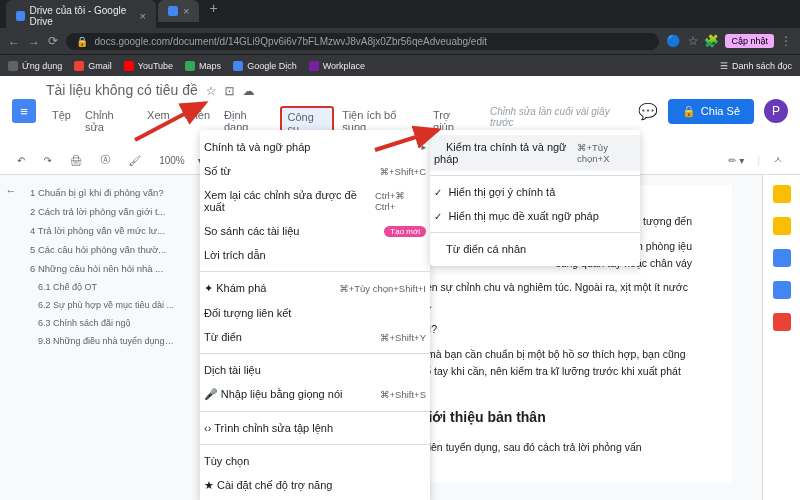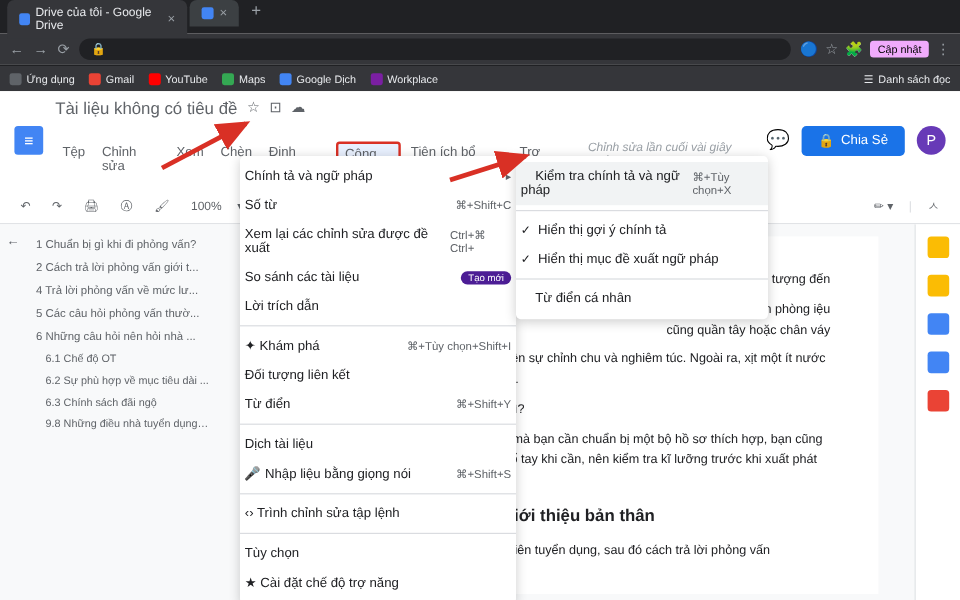--- a/index.html
+++ b/index.html
@@ -14,23 +14,23 @@
 .nav-btn{color:#9aa0a6;font-size:12px}
 .url-field{flex:1;background:#202124;border-radius:12px;padding:3px 10px;color:#9aa0a6;font-size:10px;display:flex;align-items:center;gap:6px}
 .url-right{display:flex;gap:6px;align-items:center}
 .cap-btn{background:#f0abfc;color:#000;padding:2px 6px;border-radius:3px;font-size:9px}
 .bookmark-bar{background:#35363a;height:22px;display:flex;align-items:center;padding:0 8px;gap:12px;border-top:1px solid #202124}
 .bm{color:#e8eaed;font-size:9px;display:flex;align-items:center;gap:4px}
 .bm-icon{width:10px;height:10px;border-radius:2px}
 .docs-header{background:#fff;padding:6px 12px;display:flex;align-items:center;gap:10px}
 .docs-logo{width:24px;height:24px;background:#4285f4;border-radius:3px;display:flex;align-items:center;justify-content:center;color:#fff;font-size:13px}
 .docs-title-area{flex:1}
-.docs-title{font-size:14px;color:#5f6368;display:flex;align-items:flex-start;gap:8px}
+.docs-title{font-size:14px;color:#5f6368;display:flex;align-items:flex-end;gap:8px}
 .star{color:#5f6368;font-size:12px}
-.docs-menubar{display:flex;gap:2px;font-size:11px;color:#5f6368;margin-top:20px}
+.docs-menubar{display:flex;gap:2px;font-size:11px;color:#5f6368;margin-top:8px}
 .menu-item{padding:3px 6px;border-radius:3px}
 .menu-item.active{border:2px solid #d93025;background:#e8f0fe}
 .share-btn{background:#1a73e8;color:#fff;padding:6px 14px;border-radius:4px;font-size:11px;display:flex;align-items:center;gap:5px}
 .avatar{width:24px;height:24px;background:#673ab7;border-radius:50%;color:#fff;display:flex;align-items:center;justify-content:center;font-size:12px}
 .toolbar{background:#fff;border-bottom:1px solid #dadce0;padding:4px 12px;display:flex;align-items:center;gap:8px;font-size:10px;color:#5f6368}
 .tb-btn{padding:3px 5px}
 .main{display:flex;height:calc(100% - 130px);background:#f8f9fa}
 .sidebar{width:22px;background:#f8f9fa;padding-top:8px;text-align:center;color:#5f6368;font-size:11px}
 .outline{width:160px;background:#f8f9fa;padding:8px 6px;font-size:9.5px;color:#5f6368;overflow:hidden}
 .outline-item{padding:4px 2px;white-space:nowrap;overflow:hidden;text-overflow:ellipsis}
@@ -38,21 +38,21 @@
 .doc-area{flex:1;background:#f8f9fa;padding:10px 30px;overflow:hidden;position:relative}
 .doc-page{background:#fff;padding:20px 40px;font-size:10.5px;color:#202124;line-height:1.6}
 .doc-page h2{font-size:14px;margin:10px 0;font-weight:bold}
 .doc-page p{margin:8px 0}
 .dropdown{position:absolute;background:#fff;box-shadow:0 2px 10px rgba(0,0,0,0.2);border-radius:4px;font-size:11px;color:#202124;z-index:100}
 .dd1{top:130px;left:200px;width:230px;padding:5px 0}
 .dd-item{padding:6px 4px;display:flex;justify-content:space-between;align-items:center}
 .dd-sep{border-top:1px solid #dadce0;margin:4px 0}
 .dd-shortcut{color:#5f6368;font-size:9.5px}
 .dd-arrow{color:#5f6368;font-size:9px}
-.dd-toggle{background:#4c1d95;color:#fff;padding:1px 6px;border-radius:8px;font-size:8px}
+.dd-toggle{background:#ec4899;color:#fff;padding:1px 6px;border-radius:8px;font-size:8px}
 .dd2{top:130px;left:430px;width:210px;padding:5px 0}
 .dd2 .dd-item.hl{background:#f1f3f4}
 .check{color:#202124;font-size:10px;margin-right:6px}
 .arrow{position:absolute;z-index:200}
 .arrow svg{overflow:visible}
 .right-panel{width:38px;background:#fff;border-left:1px solid #dadce0;padding-top:10px;display:flex;flex-direction:column;align-items:center;gap:14px}
 .rp-icon{width:18px;height:18px;border-radius:3px}
 </style>
 </head>
 <body>
@@ -69,20 +69,21 @@
     </div>
   <span class="new-tab">+</span>
 </div>
 
 <div class="url-bar">
   <span class="nav-btn">←</span>
   <span class="nav-btn">→</span>
   <span class="nav-btn">⟳</span>
   <div class="url-field">
       <span>🔒</span>
+      <span>docs.google.com/document/d/14GLi9Qpv6i6v7bFLMzwvJ8vA8jx0Zbr56qeAdveuabg/edit</span>
     </div>
   <div class="url-right">
     <span class="nav-btn" style="color:#4285f4">🔵</span>
     <span class="nav-btn">☆</span>
     <span class="nav-btn">🧩</span>
     <span class="cap-btn">Cập nhật</span>
     <span class="nav-btn">⋮</span>
   </div>
 </div>
 

